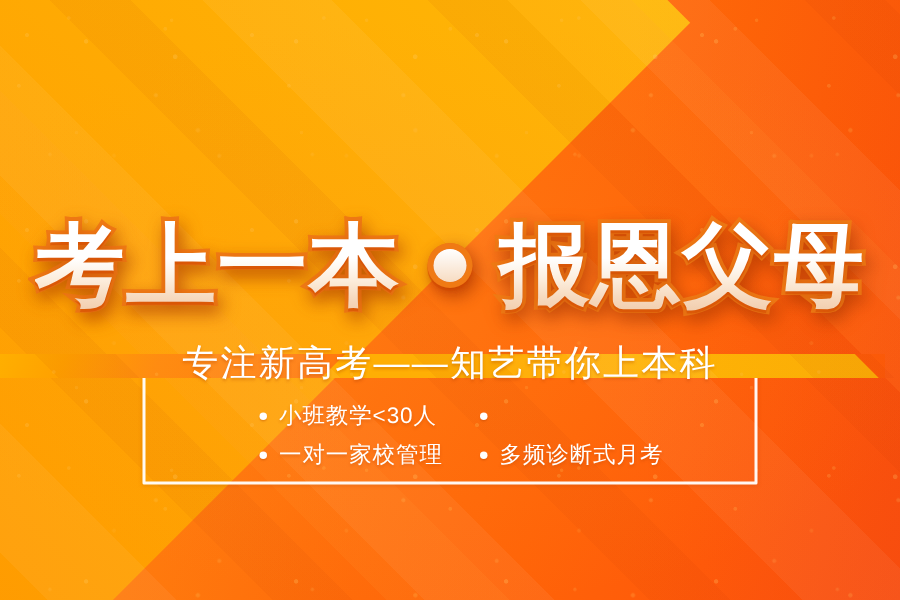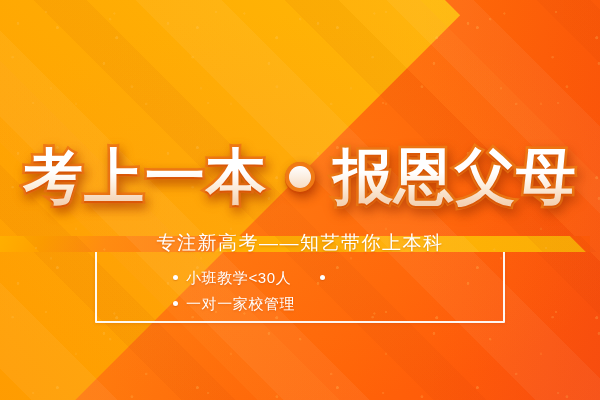--- a/index.html
+++ b/index.html
@@ -196,21 +196,21 @@
     width: 360px;
     height: 16px;
   }
 
   .subtitle {
     position: absolute;
     left: 0;
     right: 0;
     top: 232px;
     text-align: center;
-    font-size: 19px;
+    font-size: 24px;
     line-height: 22px;
     font-weight: normal;
     color: #FFFFFF;
     letter-spacing: 1.5px;
     white-space: nowrap;
     text-shadow: 0 1px 2px rgba(170,60,0,.35);
     z-index: 4;
   }
 
   
@@ -292,15 +292,19 @@
       <span class="bullet"></span>
       <span>小班教学&lt;30人</span>
     </div>
     <div class="feature">
       <span class="bullet"></span>
     </div>
     <div class="feature">
       <span class="bullet"></span>
       <span>一对一家校管理</span>
     </div>
+    <div class="feature">
+      <span class="bullet"></span>
+      <span>多频诊断式月考</span>
+    </div>
   </div>
 
 </div>
 
 </body></html>

